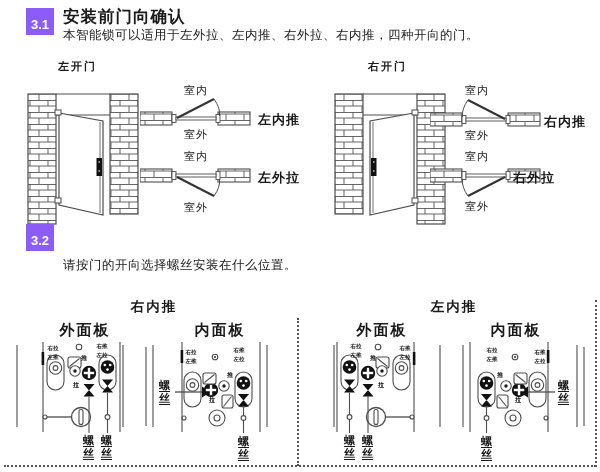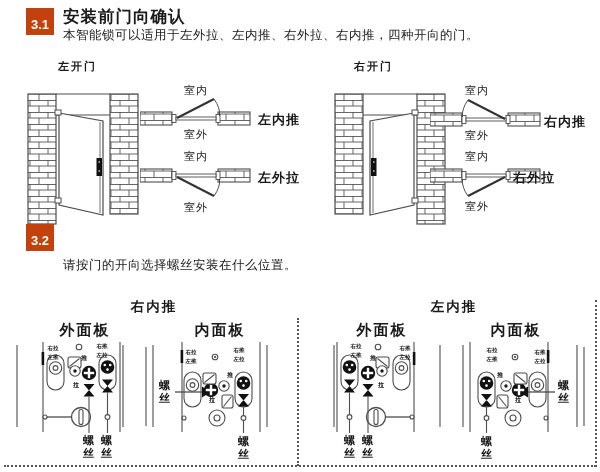--- a/index.html
+++ b/index.html
@@ -1,29 +1,29 @@
 <!DOCTYPE html>
 <html><head>
 <meta charset="utf-8">
 <style>
   html,body{margin:0;padding:0;background:#fff;}
   #page{position:relative;width:600px;height:472px;background:#fff;overflow:hidden;
         font-family:"Liberation Sans","DejaVu Sans",sans-serif;color:#1a1a1a;}
   .abs{position:absolute;}
-  .secbox{width:28px;height:27px;background:#c2410c;color:#fff;display:flex;align-items:flex-end;
+  .secbox{width:28px;height:27px;background:#8b5cf6;color:#fff;display:flex;align-items:flex-end;
           justify-content:center;font-size:13px;font-weight:bold;padding-bottom:3px;box-sizing:border-box;}
   .sectitle{font-size:16.5px;font-weight:bold;letter-spacing:1px;}
   .secbody{font-size:12.5px;letter-spacing:0.5px;}
   .doortitle{font-size:11px;font-weight:bold;letter-spacing:2px;}
   .clabel{transform:translateX(-50%);white-space:nowrap;font-size:11px;letter-spacing:1px;}
   .dirlabel{font-size:13px;font-weight:600;white-space:nowrap;letter-spacing:1px;}
   .grouptitle{transform:translateX(-50%);font-size:13.5px;font-weight:bold;white-space:nowrap;letter-spacing:2px;}
   .paneltitle{transform:translateX(-50%);font-size:15px;font-weight:600;white-space:nowrap;letter-spacing:2px;}
   .screw{width:13px;font-size:11px;font-weight:600;line-height:1.15;word-break:break-all;
-         text-underline-offset:2px;text-align:center;}
+         text-decoration:underline;text-underline-offset:2px;text-align:center;}
   .tiny{width:12px;font-size:5.5px;font-weight:bold;line-height:1.55;word-break:break-all;
         text-align:center;color:#111;}
   .tinychar{font-size:6px;font-weight:bold;color:#111;}
   .vdot{width:0;border-left:2px dotted #555;}
   .hdot{height:0;border-top:2px dotted #555;}
   svg{display:block;}
 </style>
 </head>
 <body>
 
@@ -137,21 +137,21 @@
     </defs>
   </svg>
 
   <div class="abs secbox" style="left:26px;top:8px;">
     <span>3.1</span>
   </div>
   <div class="abs secbody" style="left:63px;top:27px;">本智能锁可以适用于左外拉、左内推、右外拉、右内推，四种开向的门。</div>
   <div class="abs sectitle" style="left:63px;top:6px;">安装前门向确认</div>
 
   <div class="abs doortitle" style="left:58px;top:59px;">左开门</div>
-  <div class="abs doortitle" style="left:354px;top:59px;">右开门</div>
+  <div class="abs doortitle" style="left:368px;top:59px;">右开门</div>
 
   <svg class="abs" style="left:25px;top:88px;" width="120" height="140" viewBox="0 0 120 140">
     <use href="#doorL"></use>
   </svg>
 
   <svg class="abs" style="left:328px;top:88px;" width="120" height="140" viewBox="0 0 120 140">
     <g transform="translate(120,0) scale(-1,1)">
         <use href="#doorL"></use>
       </g>
   </svg>

